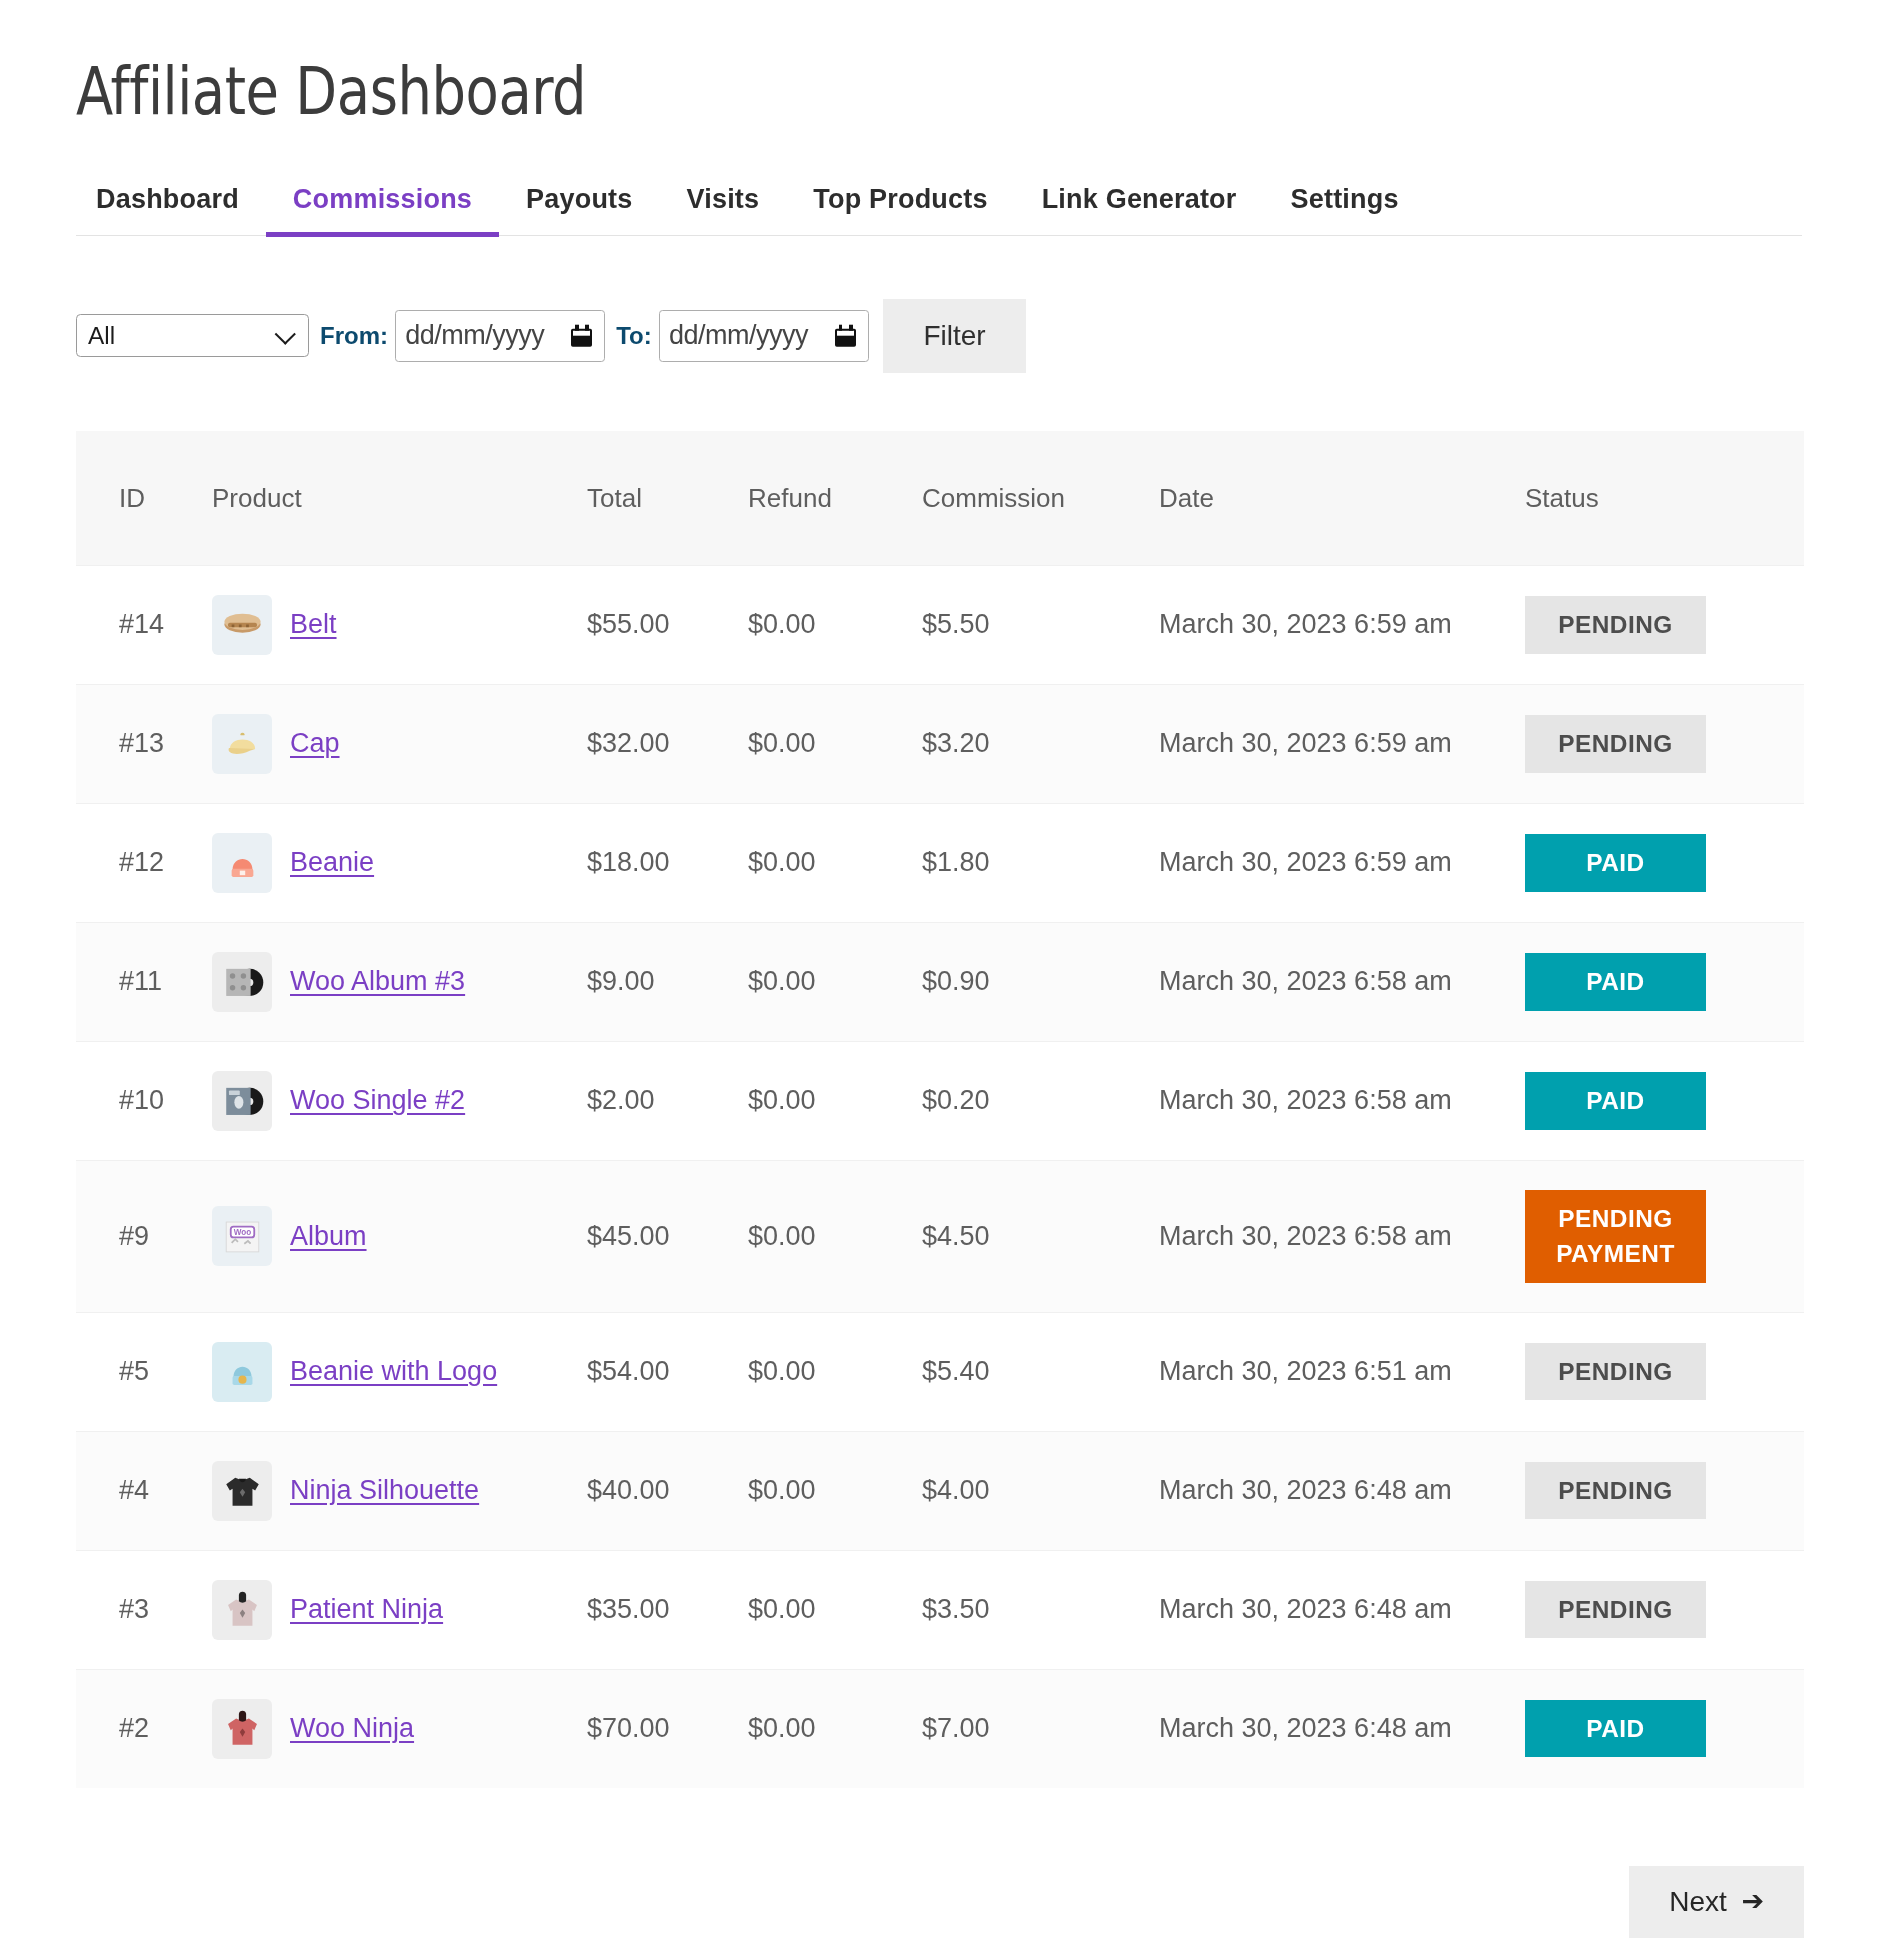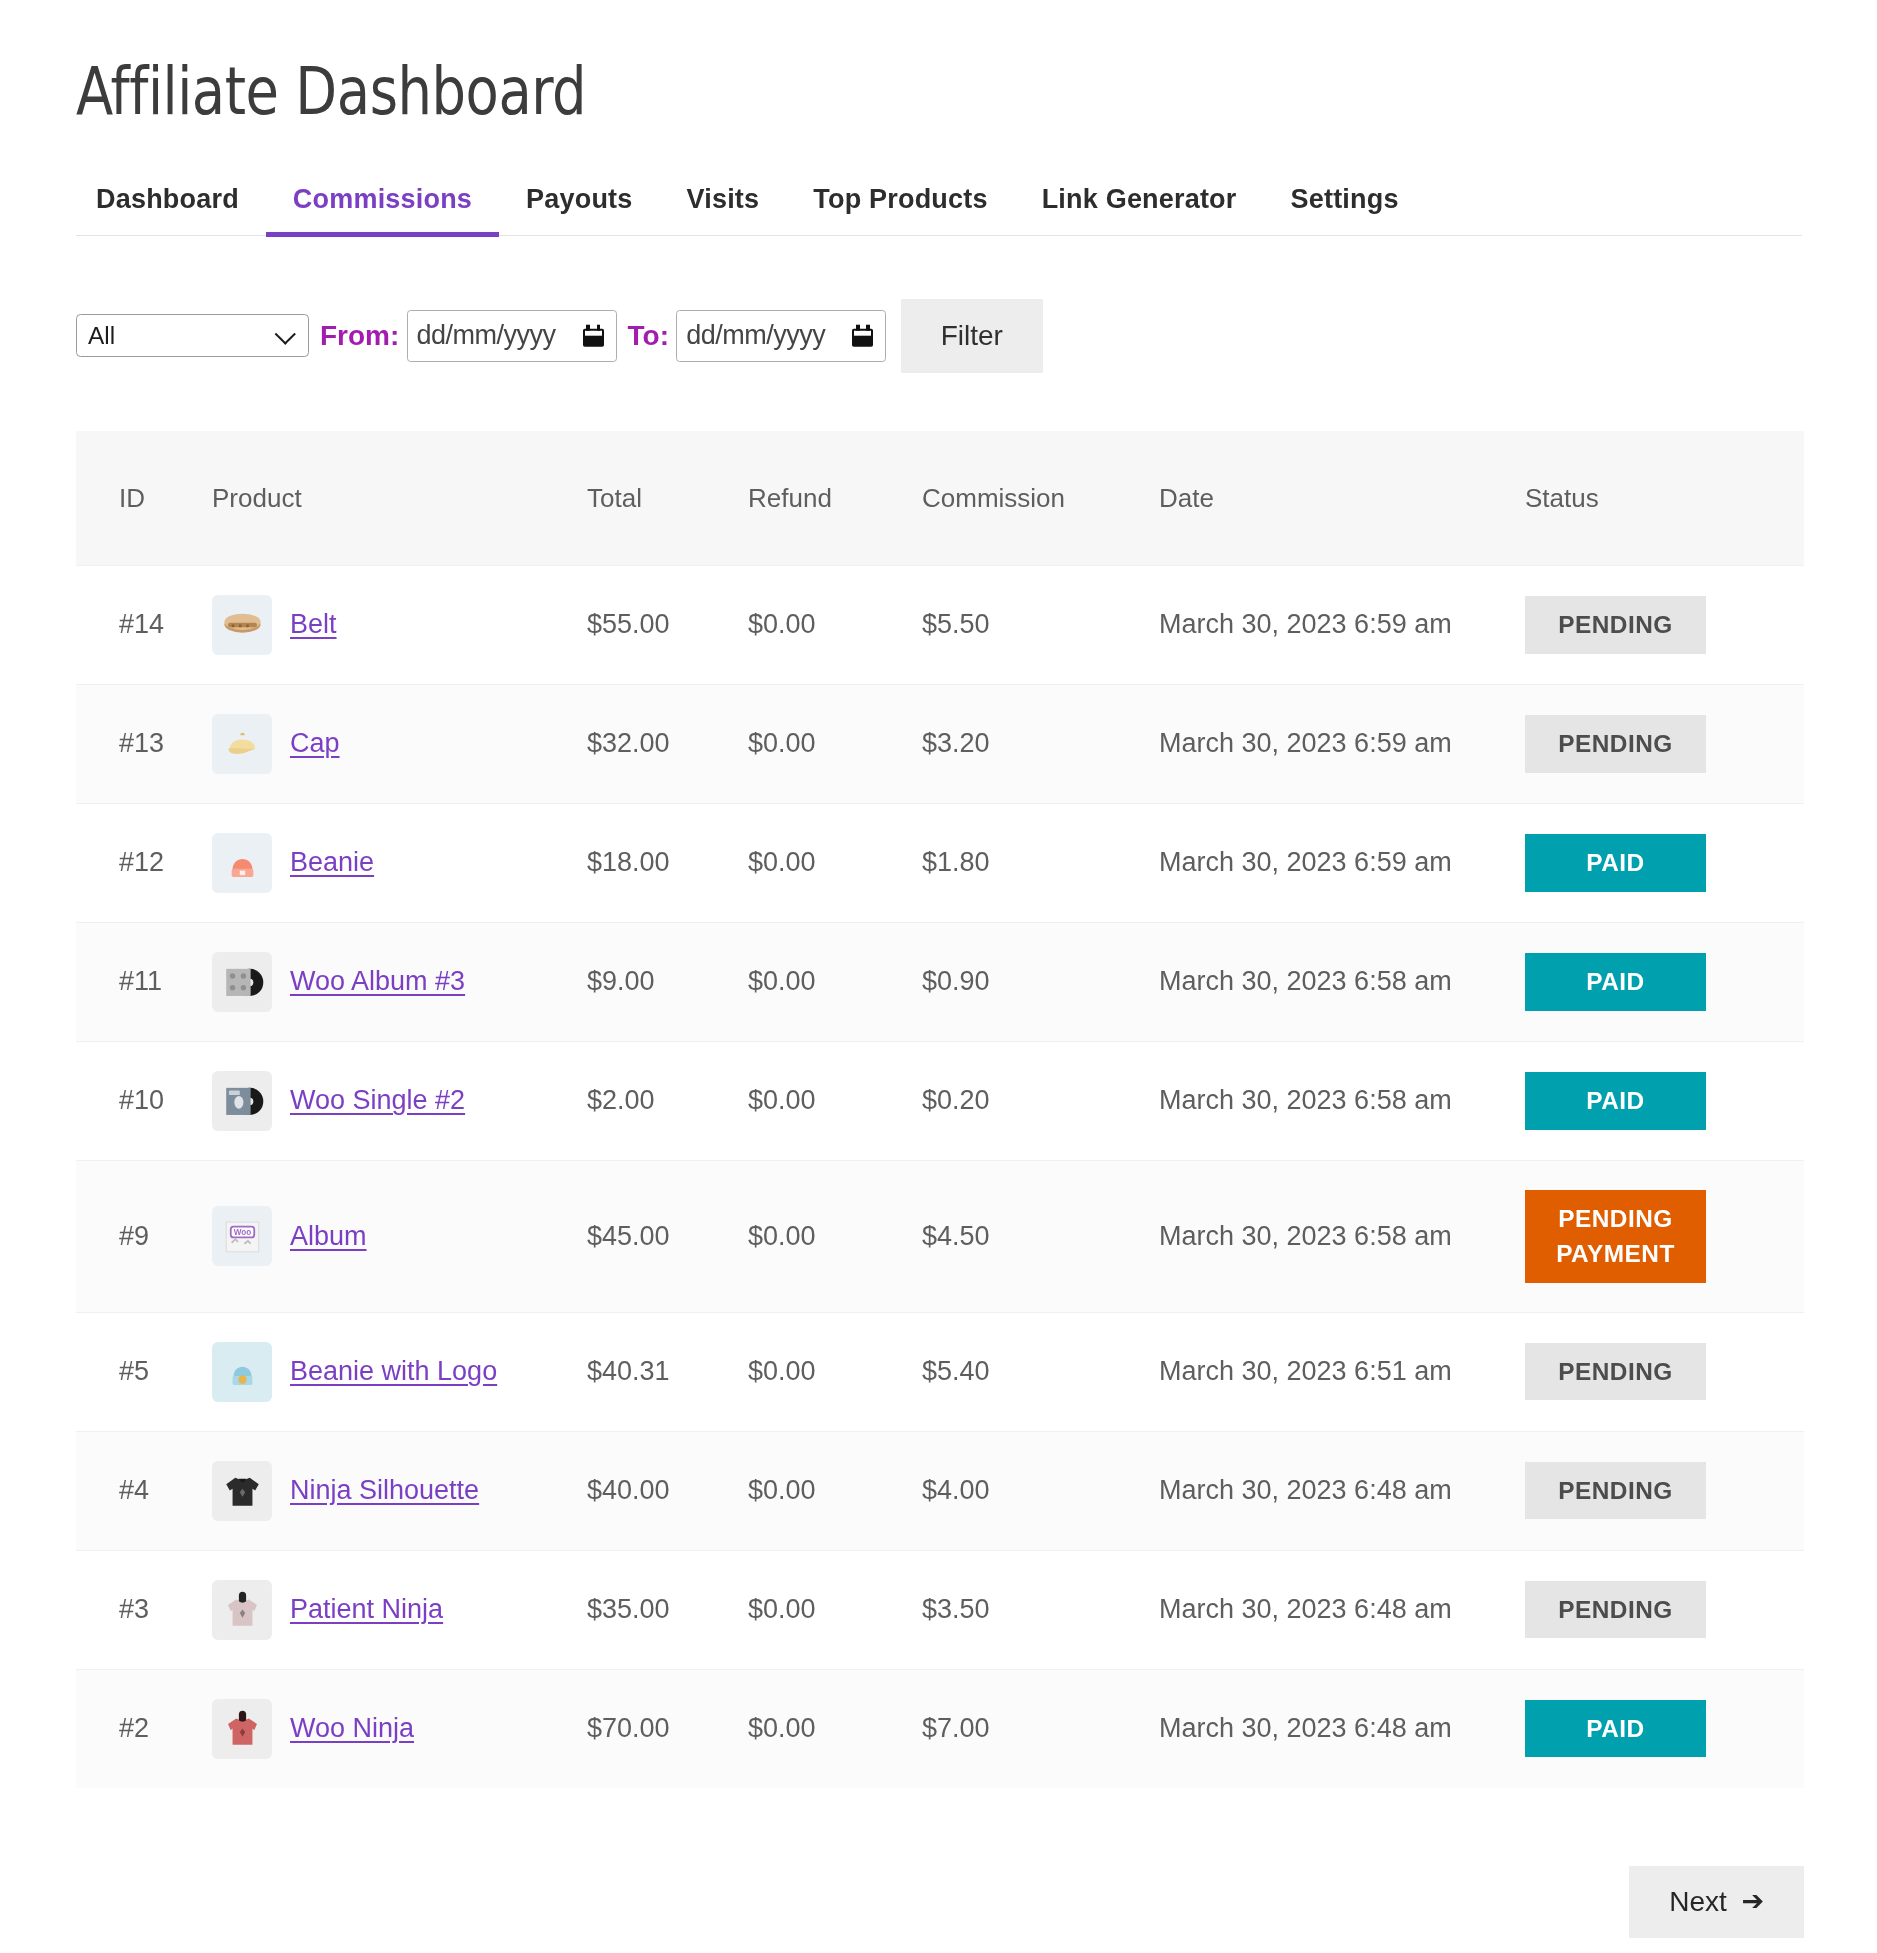--- a/index.html
+++ b/index.html
@@ -96,23 +96,23 @@
     top: 50%;
     width: 14.5px;
     height: 14.5px;
     border-right: 2.7px solid #1c1c1c;
     border-bottom: 2.7px solid #1c1c1c;
     transform: translateY(-65%) rotate(45deg);
     pointer-events: none;
   }
   .io-label {
     font-family: "Liberation Sans Narrow", "Liberation Sans", sans-serif;
-    font-size: 28px;
+    font-size: 24px;
     font-weight: 700;
-    color: #a21caf;
+    color: #0c4a6e;
     margin: 0 7.2px 0 11px;
     white-space: nowrap;
   }
   .date-field {
     position: relative;
     width: 210px;
     height: 52px;
     border: 0.9px solid #adadad;
     border-radius: 3.6px;
     background: #fff;
@@ -499,21 +499,21 @@
                 <span class="thumb" style="background: rgb(217, 236, 242);">
                   <svg width="47" height="47" viewBox="0 0 52 52">
                     <path d="M16 32 C16 17 36 17 36 32 Z" fill="#8ec9dd"></path>
                     <rect x="15" y="31" width="22" height="10" rx="2" fill="#a8d8e8"></rect>
                     <circle cx="26" cy="35" r="4.5" fill="#e6b64c"></circle>
                   </svg>
                 </span>
                 <a class="product-link">Beanie with Logo</a>
               </div>
             </td>
-            <td>$40.31</td>
+            <td>$54.00</td>
             <td>$0.00</td>
             <td>$5.40</td>
             <td>March 30, 2023 6:51 am</td>
             <td><span class="badge pending">PENDING</span></td>
           </tr>
           <tr>
             <td>#4</td>
             <td>
               <div class="product-cell">
                 <span class="thumb" style="background: rgb(237, 237, 237);">

